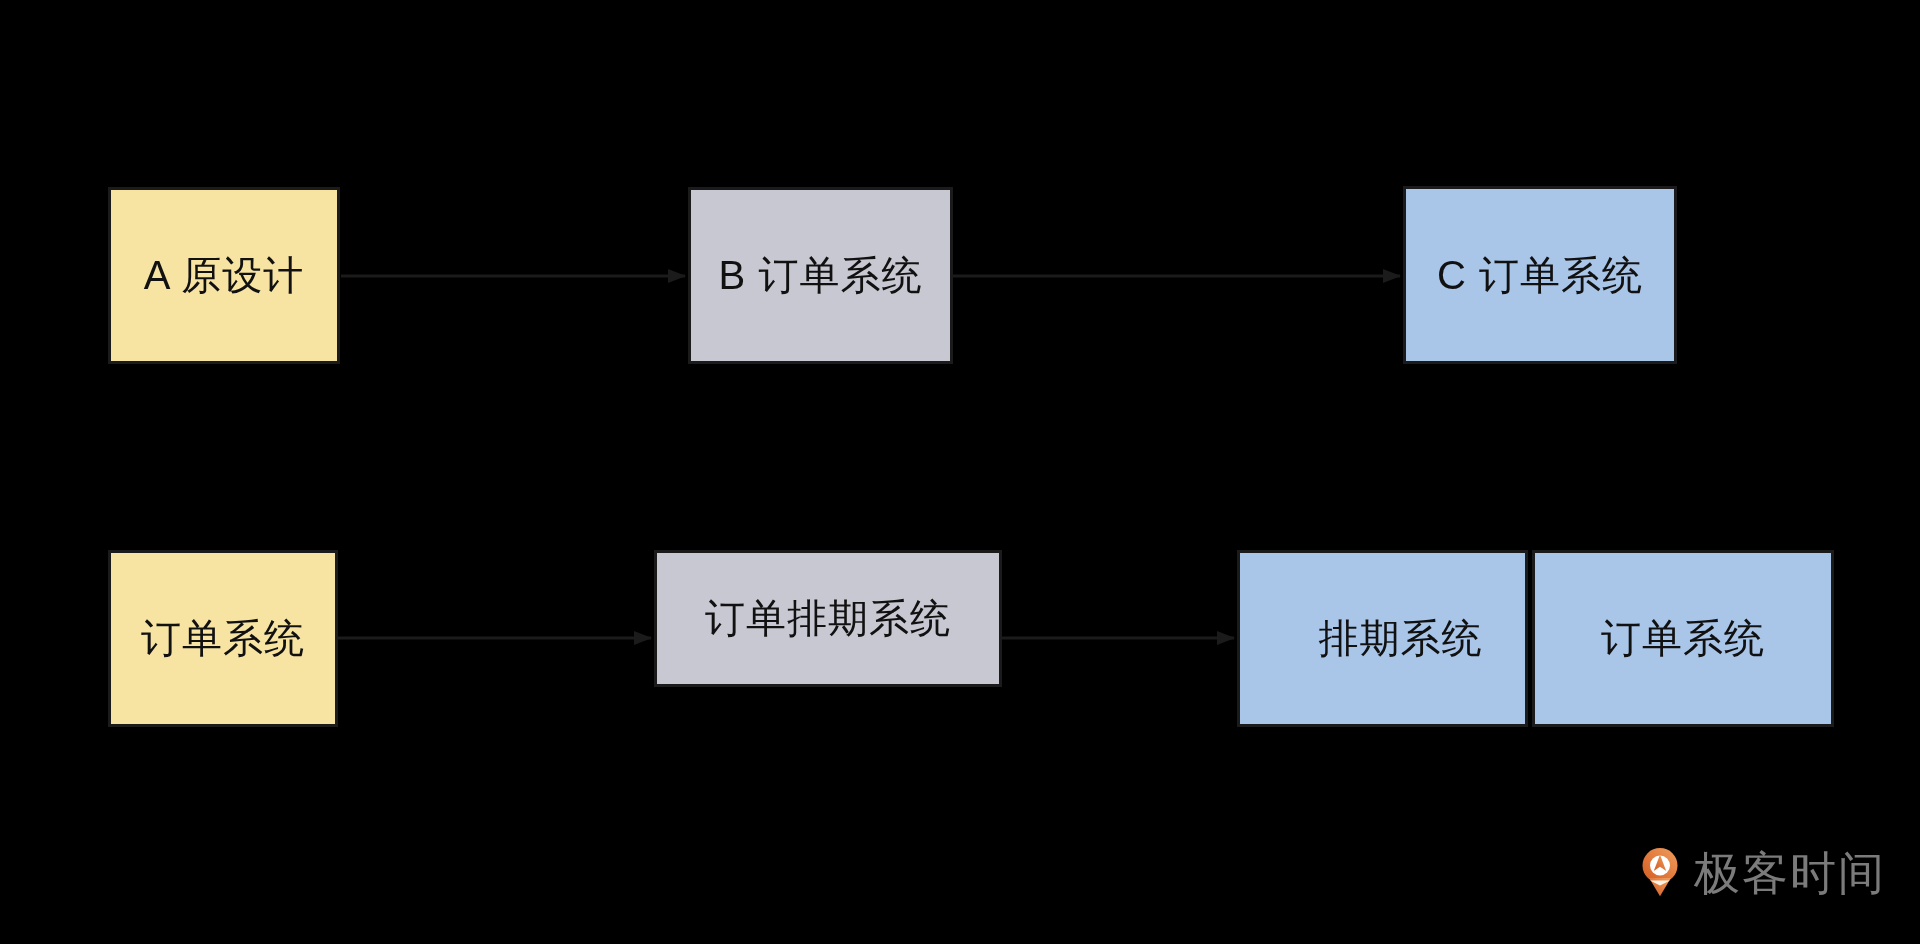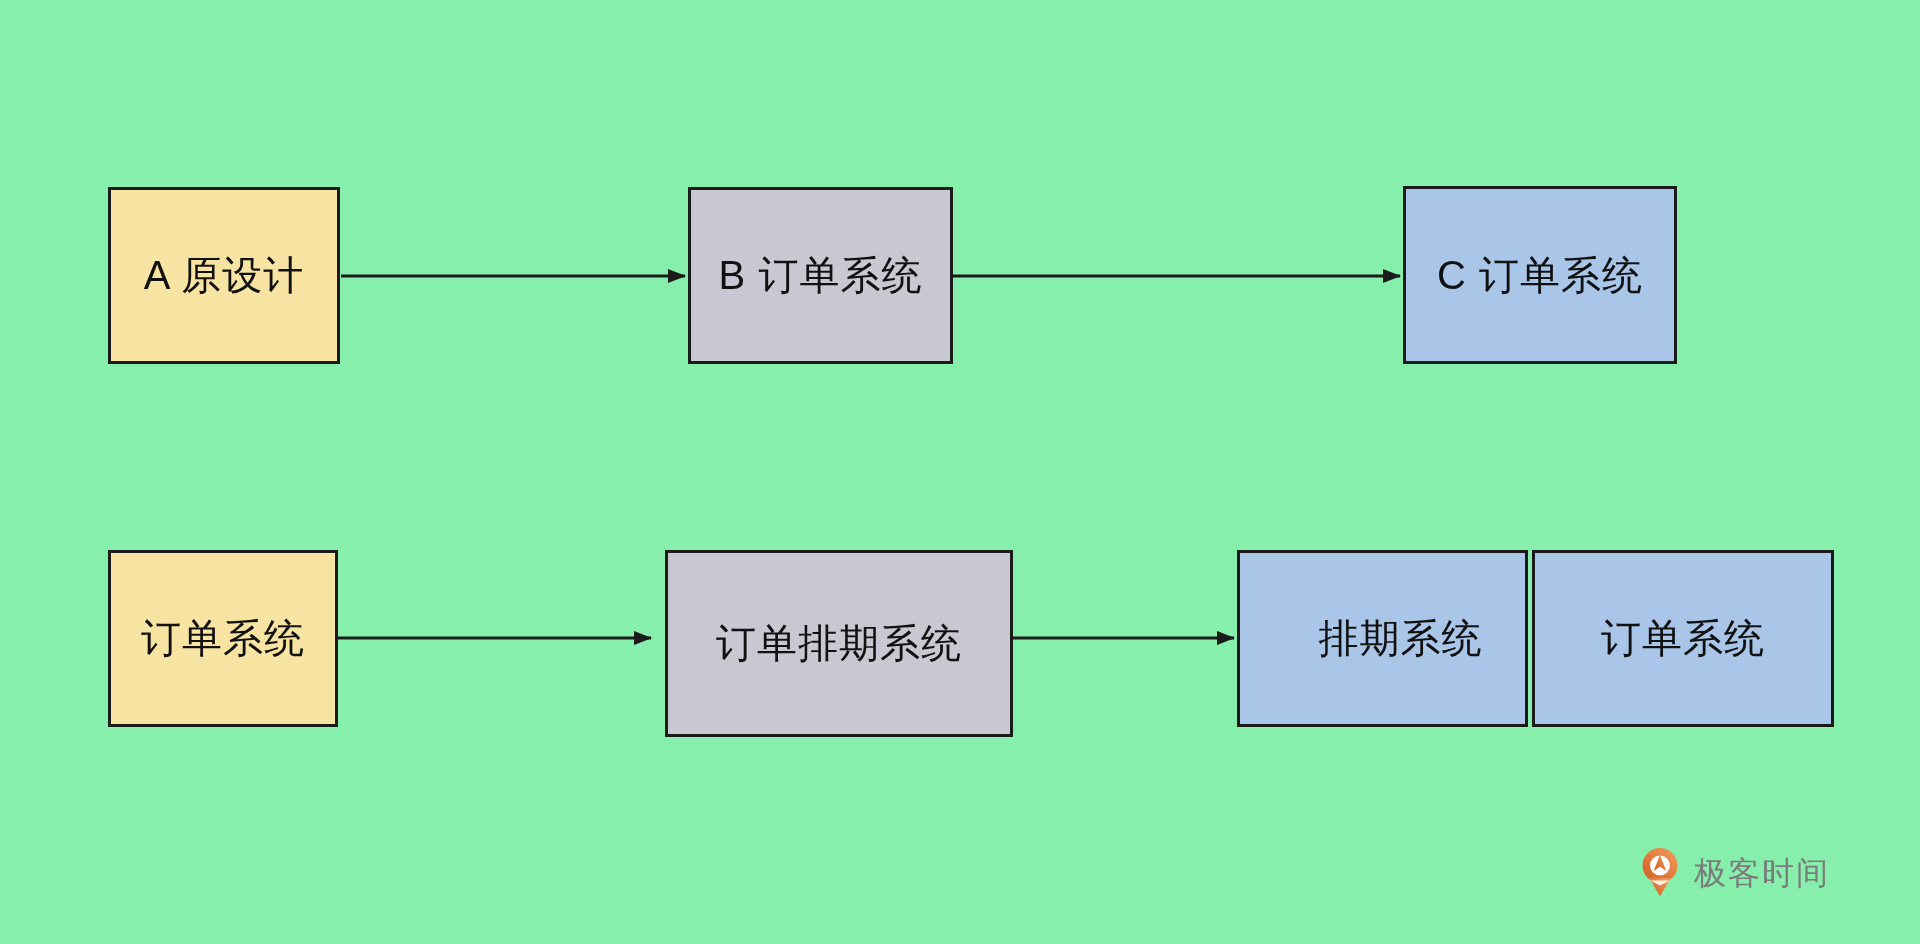--- a/index.html
+++ b/index.html
@@ -5,21 +5,21 @@
   html, body {
     margin: 0;
     padding: 0;
     background: #FCF1E3;
     font-family: "Liberation Sans", "DejaVu Sans", sans-serif;
   }
   .canvas {
     position: relative;
     width: 1920px;
     height: 944px;
-    background: #86efac;
+    background: #000000;
     overflow: hidden;
   }
   .arrow-layer {
     position: absolute;
     left: 0;
     top: 0;
     width: 1920px;
     height: 944px;
     pointer-events: none;
   }
@@ -35,39 +35,39 @@
     font-size: 40px;
     color: #111111;
     letter-spacing: 1px;
     white-space: nowrap;
   }
   
   .n-a  { left: 108px; top: 187px; width: 232px; height: 177px; }
   .n-b  { left: 688px; top: 187px; width: 265px; height: 177px; }
   .n-c  { left: 1403px; top: 186px; width: 274px; height: 178px; }
   .n-d  { left: 108px; top: 550px; width: 230px; height: 177px; }
-  .n-e  { left: 654px; top: 550px; width: 348px; height: 187px; margin-left: 11px; }
+  .n-e  { left: 654px; top: 550px; width: 348px; height: 137px; }
   .n-f  { left: 1237px; top: 550px; width: 291px; height: 177px; }
   .n-g  { left: 1532px; top: 550px; width: 302px; height: 177px; }
 
   .logo {
     position: absolute;
     left: 1640px;
     top: 846px;
     display: flex;
     align-items: center;
   }
   .logo-icon {
     width: 40px;
     height: 54px;
     display: block;
   }
   .logo-text {
     margin-left: 14px;
-    font-size: 32px;
+    font-size: 46px;
     letter-spacing: 2px;
     color: #7B7B7B;
     white-space: nowrap;
     line-height: 54px;
   }
 </style>
 </head>
 <body>
 
 <div class="canvas">

